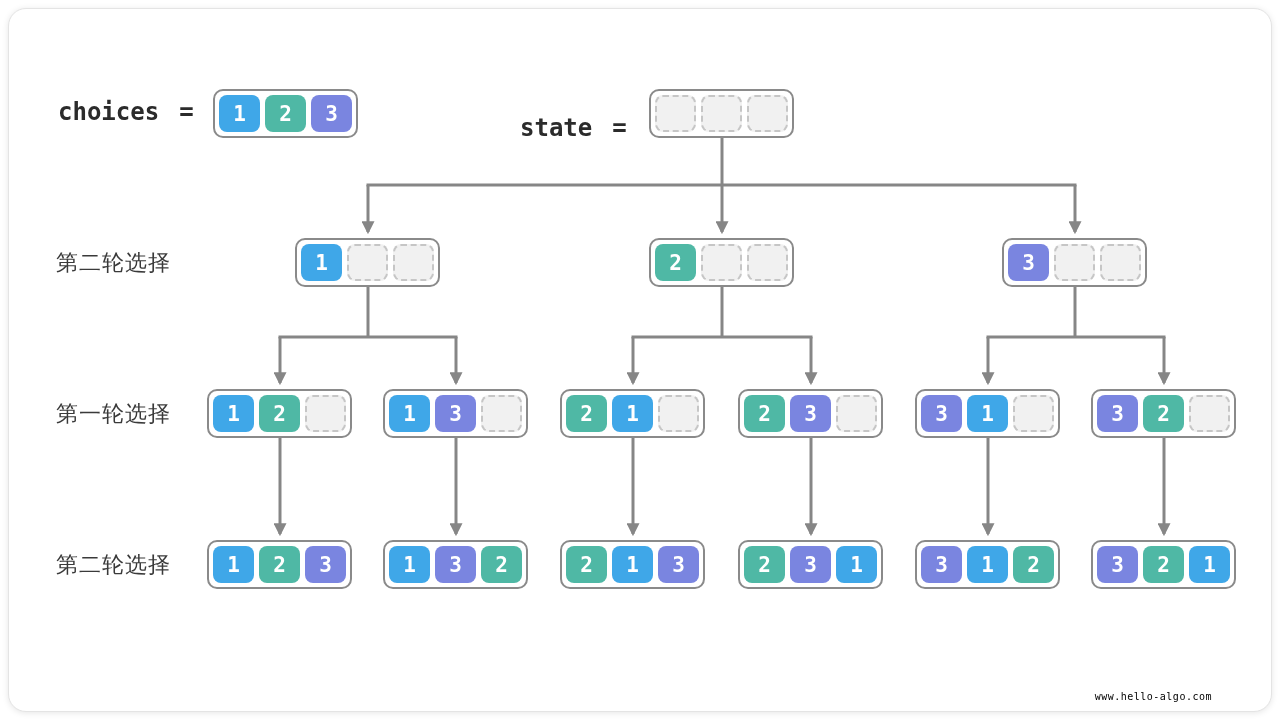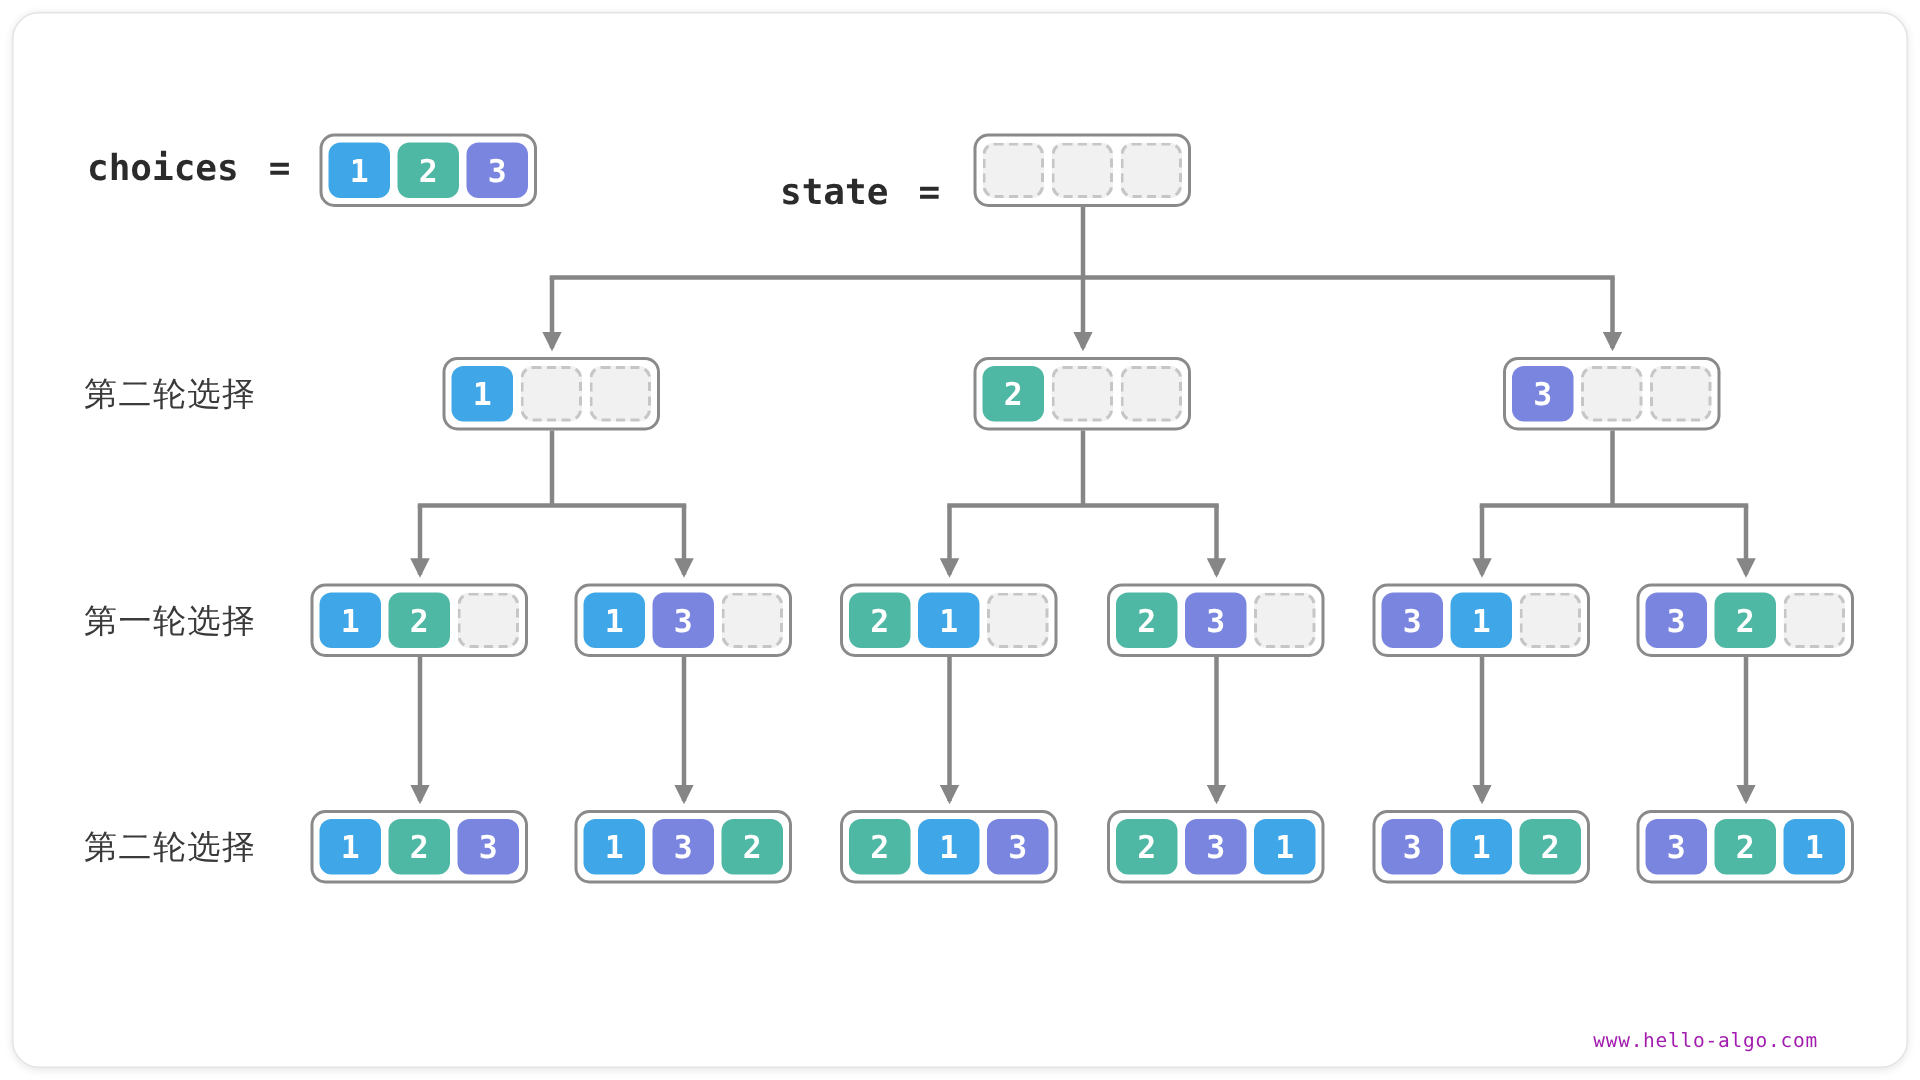--- a/index.html
+++ b/index.html
@@ -37,21 +37,21 @@
     background:#f1f1f1;border:2px dashed #c6c6c6;
     display:flex;align-items:center;justify-content:center;
     font-family:"DejaVu Sans Mono","Liberation Mono",monospace;
     font-weight:bold;font-size:21px;color:#ffffff;
   }
   .cell.filled{border:none;}
 
   .watermark{
     position:absolute;right:68px;bottom:18px;
     font-family:"DejaVu Sans Mono","Liberation Mono",monospace;
-    font-size:13px;color:#a21caf;letter-spacing:.5px;
+    font-size:10px;color:#000000;letter-spacing:.5px;
   }
 </style>
 </head>
 <body>
 
 <div class="card"></div>
 
 <svg class="connectors layer" width="1280" height="720" viewBox="0 0 1280 720">
   <defs>
     <marker id="arrow" viewBox="0 0 12 12" refX="10" refY="6" markerWidth="13" markerHeight="13" markerUnits="userSpaceOnUse" orient="auto">

